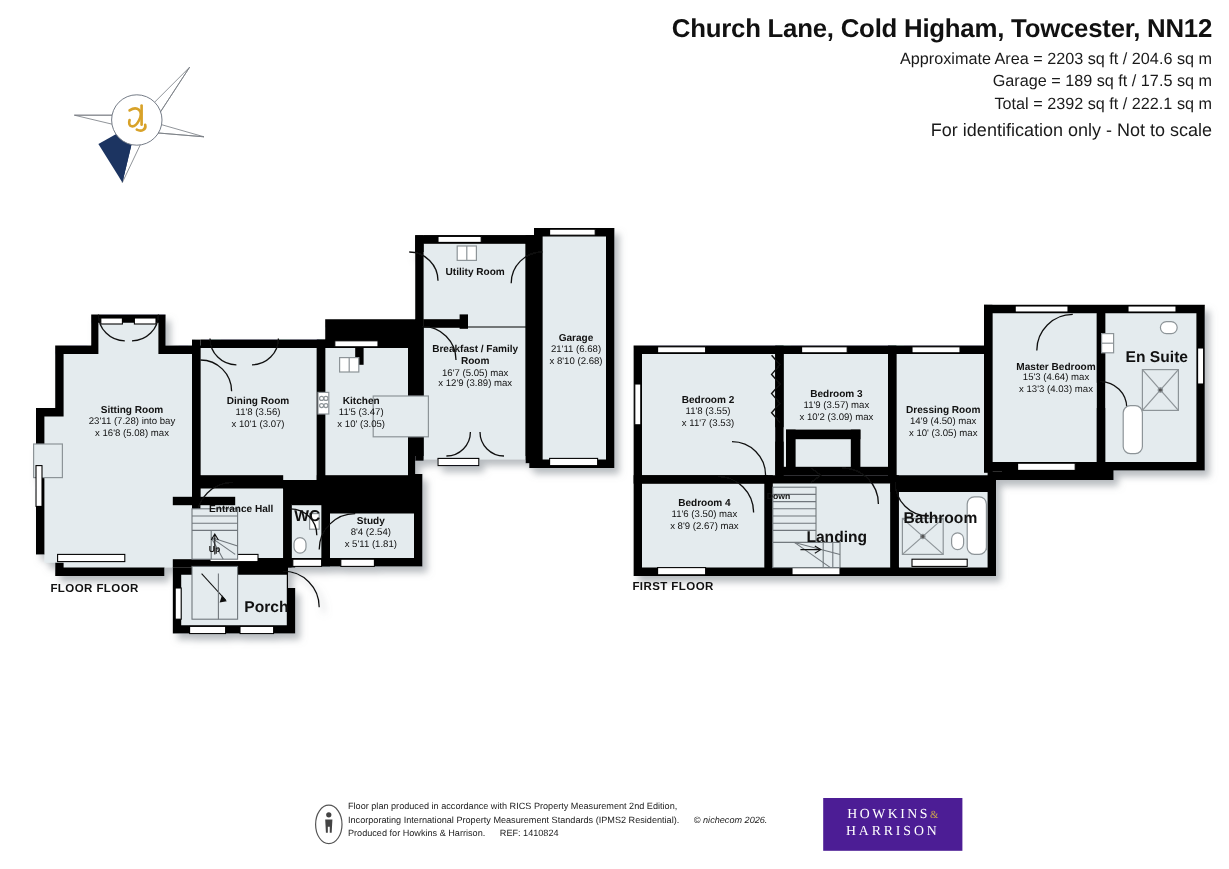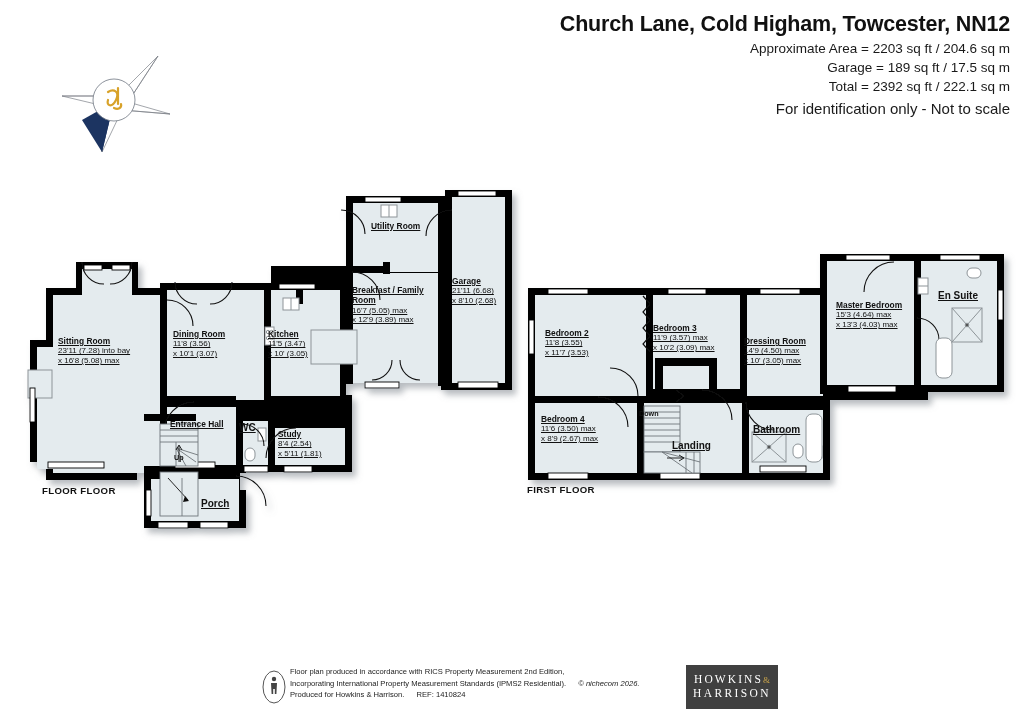--- a/index.html
+++ b/index.html
@@ -12,38 +12,38 @@
   .area-line{font-size:13.5px;color:#1a1a1a;margin-top:4px;}
   #ident{font-size:15px;color:#1a1a1a;margin-top:6px;}
 
   
   #compass{position:absolute;left:58px;top:52px;width:112px;height:104px;}
 
   
   #plan{position:absolute;left:0;top:0;width:1024px;height:724px;}
 
   
-  .lbl{position:absolute;text-align:left;line-height:1.22;
-       font-size:8.2px;color:#111;white-space:nowrap;text-decoration:underline;}
+  .lbl{position:absolute;text-align:center;line-height:1.22;
+       font-size:8.2px;color:#111;white-space:nowrap;}
   .lbl .nm{font-weight:bold;font-size:8.4px;display:block;}
   .lbl .dim{display:block;font-size:8px;}
   .lbl.sm{font-size:7.4px;}
-  .lbl.sm .nm{font-size:10px;}
+  .lbl.sm .nm{font-size:13px;}
   .floor-lbl{position:absolute;font-size:9.6px;font-weight:bold;
              letter-spacing:0.35px;color:#111;}
   .dir-lbl{position:absolute;font-size:7.2px;font-weight:bold;color:#111;}
 
   
   #footer{position:absolute;left:258px;top:662px;width:530px;height:52px;}
   #foot-icon{position:absolute;left:4px;top:8px;}
   #foot-text{position:absolute;left:32px;top:4px;font-size:7.6px;
              line-height:1.52;color:#1b1b1b;}
   #foot-text .copy{color:#1b1b1b;}
-  #logo{position:absolute;left:428px;top:3px;width:92px;height:44px;
-        background:#404040;}
+  #logo{position:absolute;left:428px;top:3px;width:116px;height:44px;
+        background:#4c1d95;}
   #logo .l1,#logo .l2{font-family:"Liberation Serif","DejaVu Serif",serif;
         color:#fff;font-size:11.5px;letter-spacing:2.1px;text-align:center;}
   #logo .l1{padding-top:8px;}
   #logo .l2{padding-top:2px;letter-spacing:2.4px;font-family:Liberation Serif, serif;}
   #logo .amp{color:#c8a34a;font-size:9px;letter-spacing:0;}
 </style>
 </head>
 <body>
 
 <div id="header">

